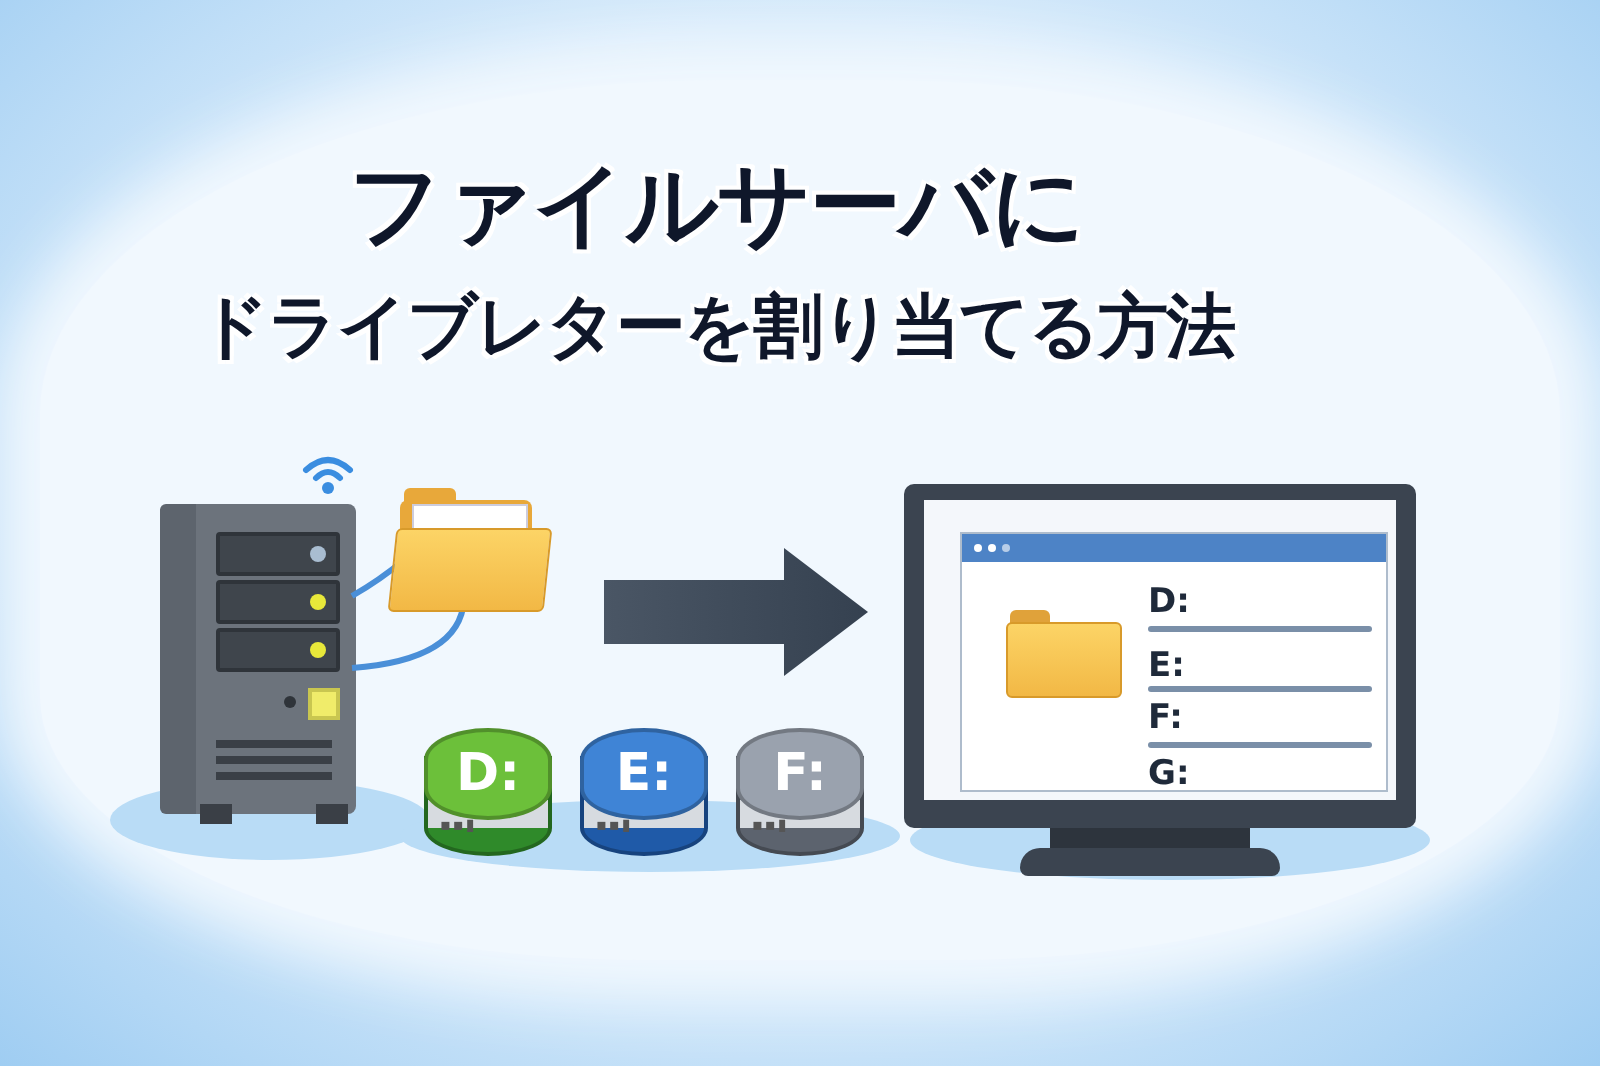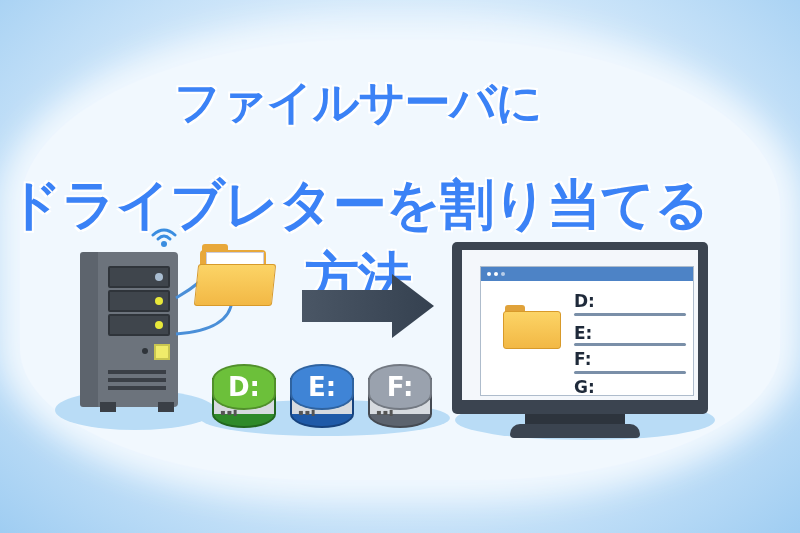--- a/index.html
+++ b/index.html
@@ -3,25 +3,25 @@
 <meta charset="utf-8">
 <style>
   html, body { margin:0; padding:0; }
   body { width:800px; height:533px; overflow:hidden; position:relative;
          background: radial-gradient(ellipse at 50% 45%, #eef6fd 0%, #d8ebfb 55%, #9fcdf2 100%);
          font-family: "DejaVu Sans", sans-serif; }
   .cloud { position:absolute; left:20px; top:40px; width:760px; height:440px;
            background:#f1f8fe; border-radius:45% 45% 40% 40% / 38% 38% 30% 30%;
            box-shadow: 0 0 30px 20px #f1f8fe; }
   .title { position:absolute; left:0; width:716px; text-align:center; font-weight:bold;
-           color:#3b82f6; letter-spacing:-1px;
+           color:#0f172a; letter-spacing:-1px;
            text-shadow: 0 0 3px #fff, 2px 2px 0 #fff, -2px -2px 0 #fff, 2px -2px 0 #fff, -2px 2px 0 #fff;
            font-family: "DejaVu Sans", sans-serif; }
   .t1 { top:72px; font-size:46px; }
-  .t2 { top:140px; font-size:54px;margin-top:29px; }
+  .t2 { top:140px; font-size:35px; }
 
   
   .server { position:absolute; left:80px; top:242px; width:100px; height:170px; }
   .srv-side { position:absolute; left:0; top:10px; width:18px; height:155px; background:#5d646d; border-radius:3px 0 0 3px; }
   .srv-front { position:absolute; left:18px; top:10px; width:80px; height:155px; background:#6c737c; border-radius:0 4px 4px 0; }
   .bay { position:absolute; left:10px; width:58px; height:18px; background:#3f454c; border:2px solid #2f343a; border-radius:2px; }
   .led { position:absolute; right:5px; top:5px; width:8px; height:8px; border-radius:50%; }
   .vent { position:absolute; left:10px; width:58px; height:4px; background:#3a3f46; }
   .srv-foot { position:absolute; top:160px; width:16px; height:10px; background:#3a3f46; }
   .srv-shadow { position:absolute; left:55px; top:390px; width:160px; height:40px; background:#b9dcf6; border-radius:50%; }

